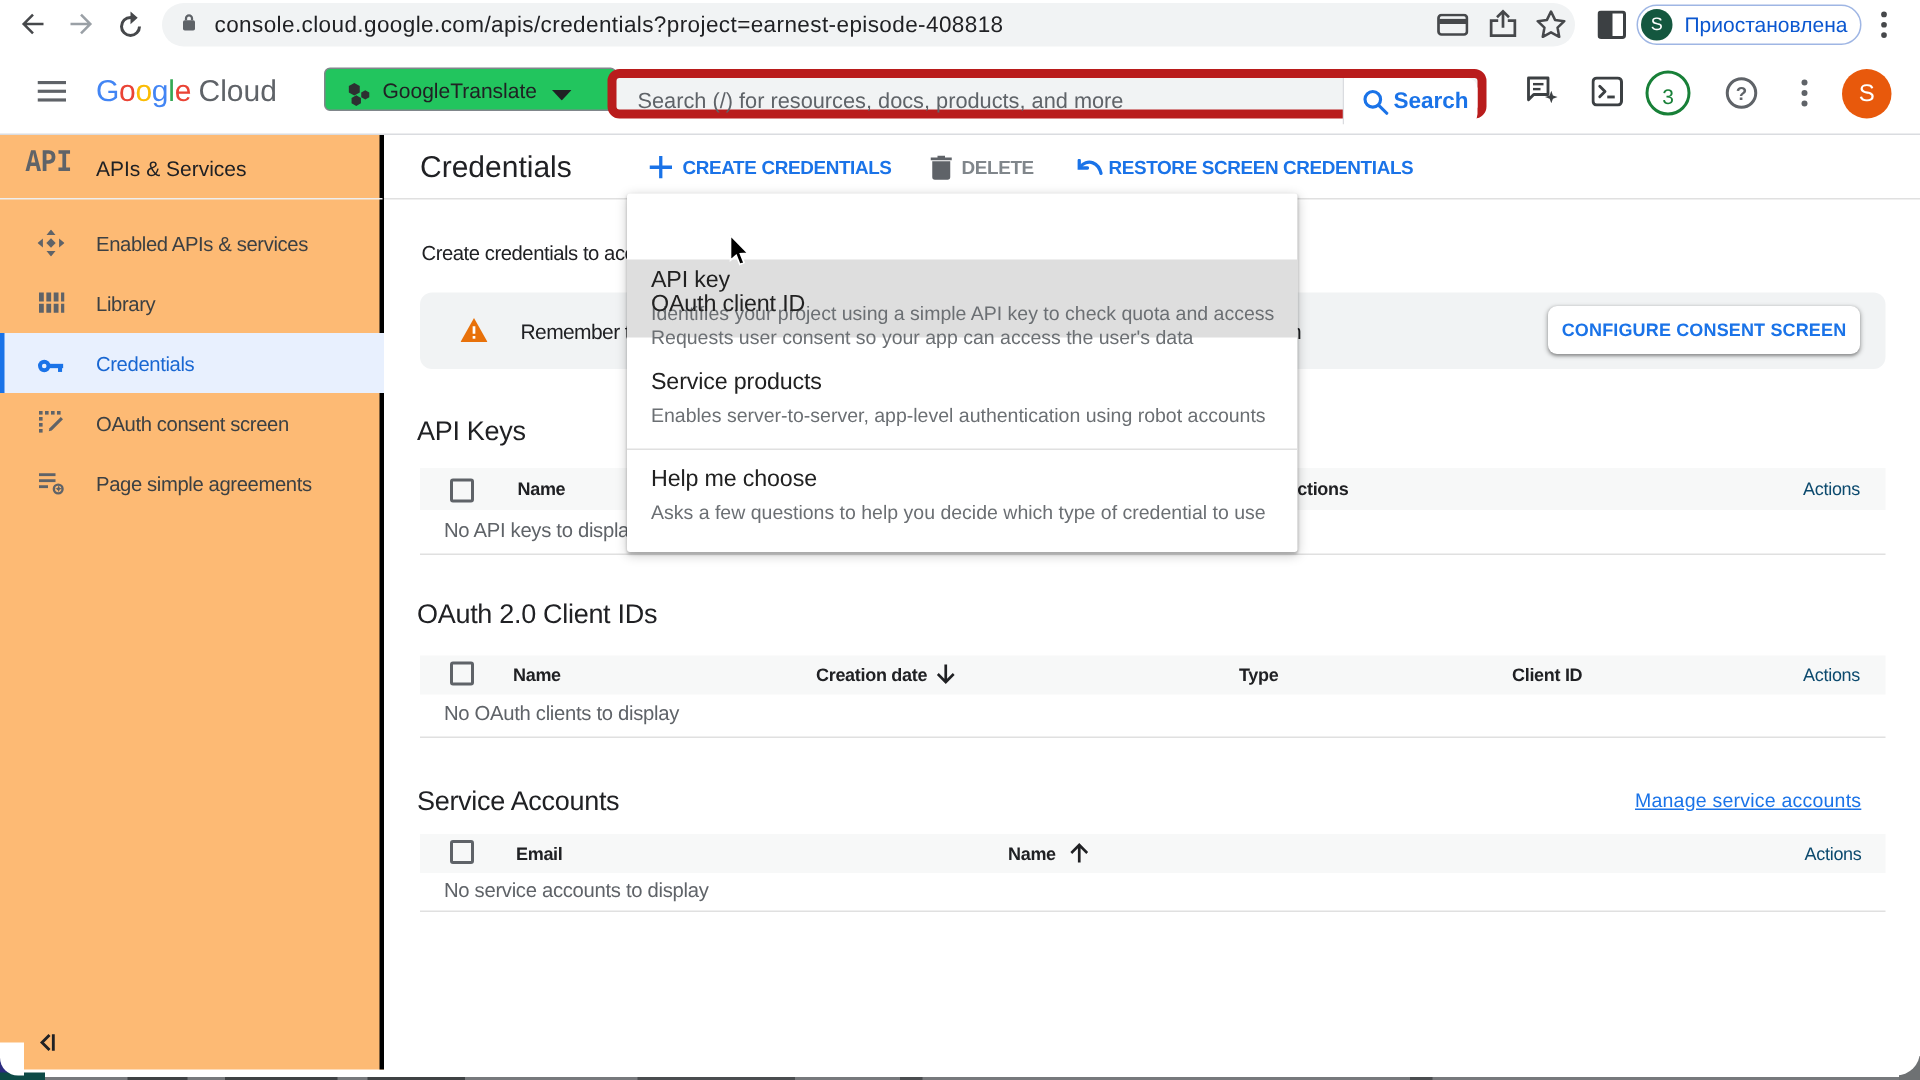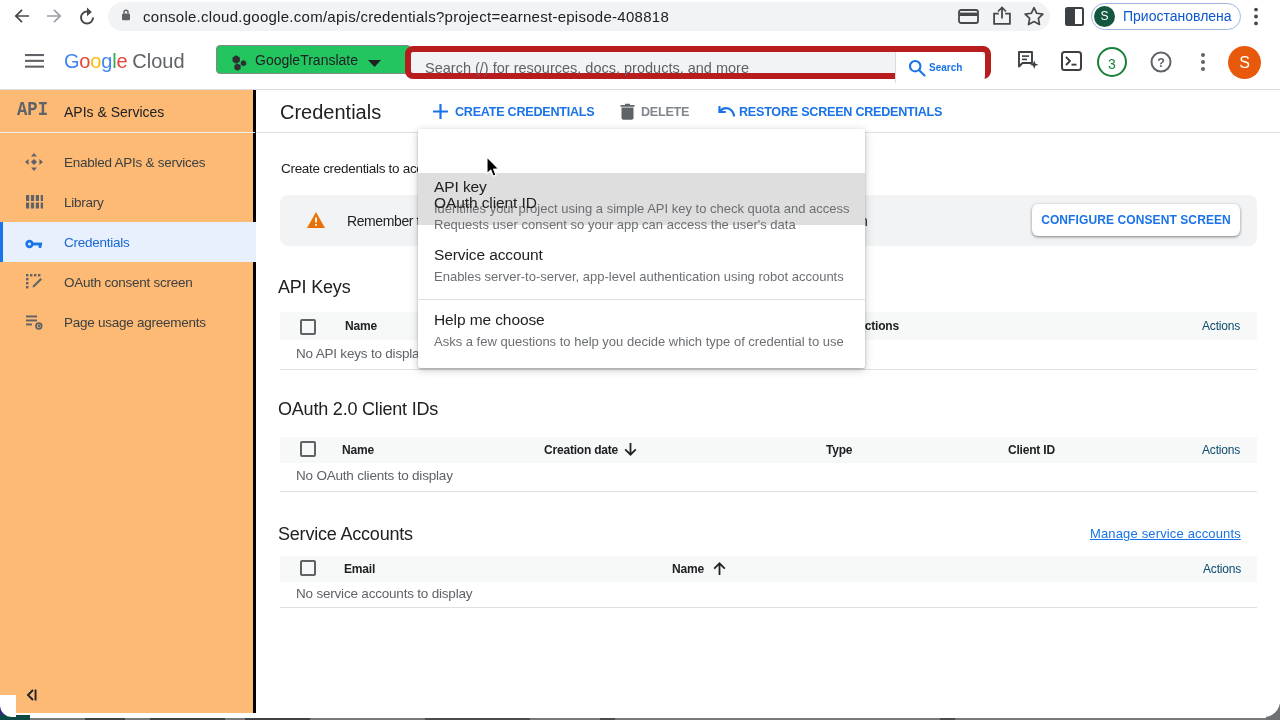--- a/index.html
+++ b/index.html
@@ -18,21 +18,21 @@
 
   
   #gcphead { position:absolute; left:0; top:32px; width:1280px; height:58px; background:#fff; border-bottom:1px solid #dadce0; }
   #glogo { position:absolute; left:64px; top:18px; font-size:20px; letter-spacing:-0.2px; }
   #glogo span.cl { color:#5f6368; margin-left:5px; letter-spacing:0; }
   #projsel { position:absolute; left:216px; top:13px; width:195px; height:29px; border:1px solid #80868b; border-radius:4px; background:#22c55e; }
   #projsel .pn { position:absolute; left:38px; top:0; height:27px; line-height:28px; font-size:14px; color:#202124; }
   #searchbar { position:absolute; left:405px; top:14px; width:586px; height:33px; background:#f1f3f4; border:6px solid #b91c1c; border-radius:8px; }
   #searchbar .ph { position:absolute; left:14px; top:0; height:31px; line-height:32px; font-size:14.5px; color:#5f6368; }
   #searchbar .btn { position:absolute; right:0; top:0; width:90px; height:31px; background:#fff; border-left:1px solid #dadce0; border-radius:0 7px 7px 0; }
-  #searchbar .btn .tx { position:absolute; left:33px; top:0; height:31px; line-height:32px; font-size:10px; font-weight:700; color:#1a73e8; }
+  #searchbar .btn .tx { position:absolute; left:33px; top:0; height:31px; line-height:32px; font-size:15px; font-weight:700; color:#1a73e8; }
   .gcircle { position:absolute; border-radius:50%; text-align:center; }
 
   
   #sidebar { position:absolute; left:0; top:90px; width:256px; height:623px; background:#fdba74; border-right:3px solid #000000; }
   #sbhead { position:absolute; left:0; top:0; width:255px; height:43px; border-bottom:1px solid #eeeeee; }
   #apilogo { position:absolute; left:17px; top:8px; font-family:"Liberation Mono", monospace; font-weight:700; font-size:21px; color:#5f6368; letter-spacing:0px; transform:scaleX(0.82); transform-origin:left center; }
   #sbtitle { position:absolute; left:64px; top:0; height:43px; line-height:44px; font-size:14px; color:#202124; }
   .navitem { position:absolute; left:0; width:256px; height:40px; }
   .navitem .lbl { position:absolute; left:64px; top:0; height:40px; line-height:41px; font-size:13.5px; letter-spacing:-0.25px; color:#3c4043; }
   .navitem.sel { background:#e8f0fe; }
@@ -239,21 +239,21 @@
     <svg class="navicon" viewBox="0 0 18 18">
       <g fill="#5f6368">
         <rect x="1" y="2.5" width="11" height="1.9"></rect>
         <rect x="1" y="6.5" width="11" height="1.9"></rect>
         <rect x="1" y="10.5" width="6" height="1.9"></rect>
         <path d="M13.5 9.5 l0.5 1.4 1.4 0.5 -1.4 0.5 -0.5 1.4 -0.5 -1.4 -1.4 -0.5 1.4 -0.5 Z" transform="scale(1.25) translate(-2.2,-1.2)"></path>
         <circle cx="13.8" cy="13" r="2.9" fill="none" stroke="#5f6368" stroke-width="1.6"></circle>
         <circle cx="13.8" cy="13" r="0.9"></circle>
       </g>
     </svg>
-    <div class="lbl">Page usage agreements</div>
+    <div class="lbl">Page simple agreements</div>
   </div>
 
   <svg class="abs" style="left:26px;top:599px" width="11" height="12" viewBox="0 0 11 12">
     <path d="M7 1 L2 6 L7 11" fill="none" stroke="#202124" stroke-width="1.9"></path>
     <rect x="8.6" y="0.5" width="1.9" height="11" fill="#202124"></rect>
   </svg>
 </div>
 
 <div id="main">
   <div id="toolbar">
@@ -332,21 +332,21 @@
 <div id="menu">
   <div class="mitem hl" style="top:8px">
     <div class="t">API key</div>
     <div class="d">Identifies your project using a simple API key to check quota and access</div>
   </div>
   <div class="mitem" style="top:60px">
     <div class="t">OAuth client ID</div>
     <div class="d">Requests user consent so your app can access the user's data</div>
   </div>
   <div class="mitem" style="top:112px">
-    <div class="t">Service account</div>
+    <div class="t">Service products</div>
     <div class="d">Enables server-to-server, app-level authentication using robot accounts</div>
   </div>
   <div id="mdivider"></div>
   <div class="mitem" style="top:177px">
     <div class="t">Help me choose</div>
     <div class="d">Asks a few questions to help you decide which type of credential to use</div>
   </div>
 </div>
 
 <svg class="abs" style="left:486px;top:157px;z-index:99" width="15" height="22" viewBox="0 0 15 22">

